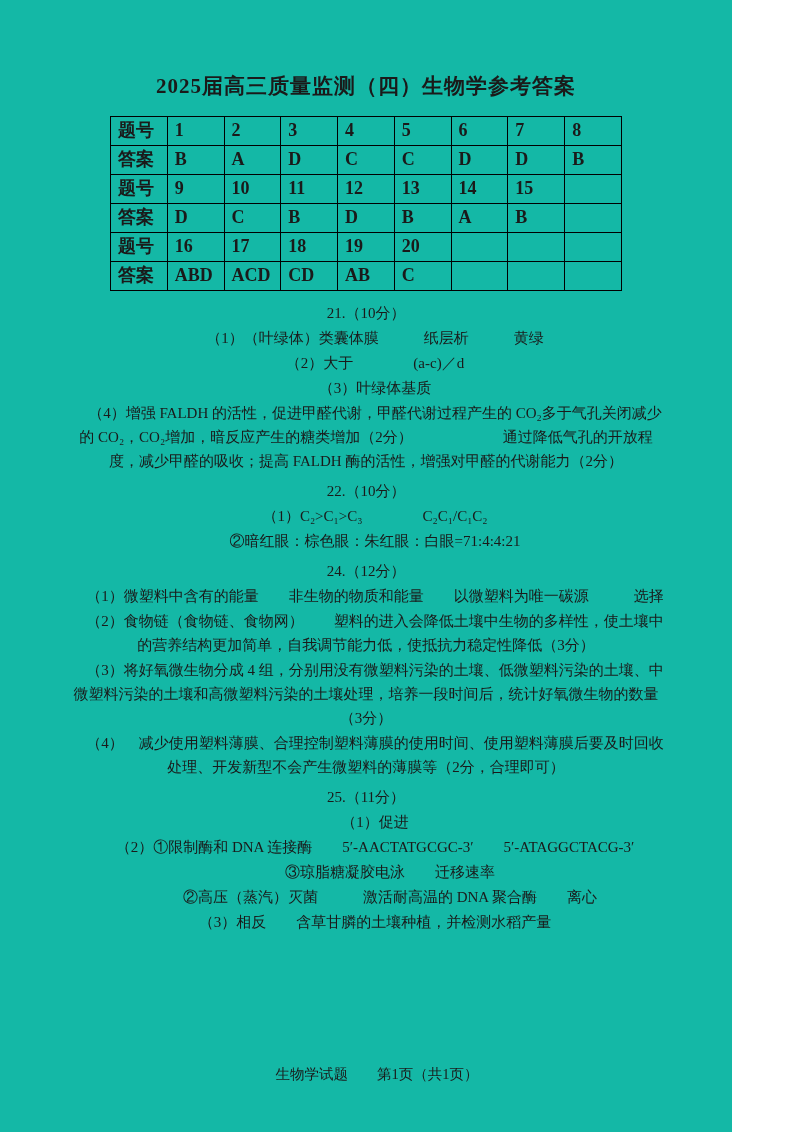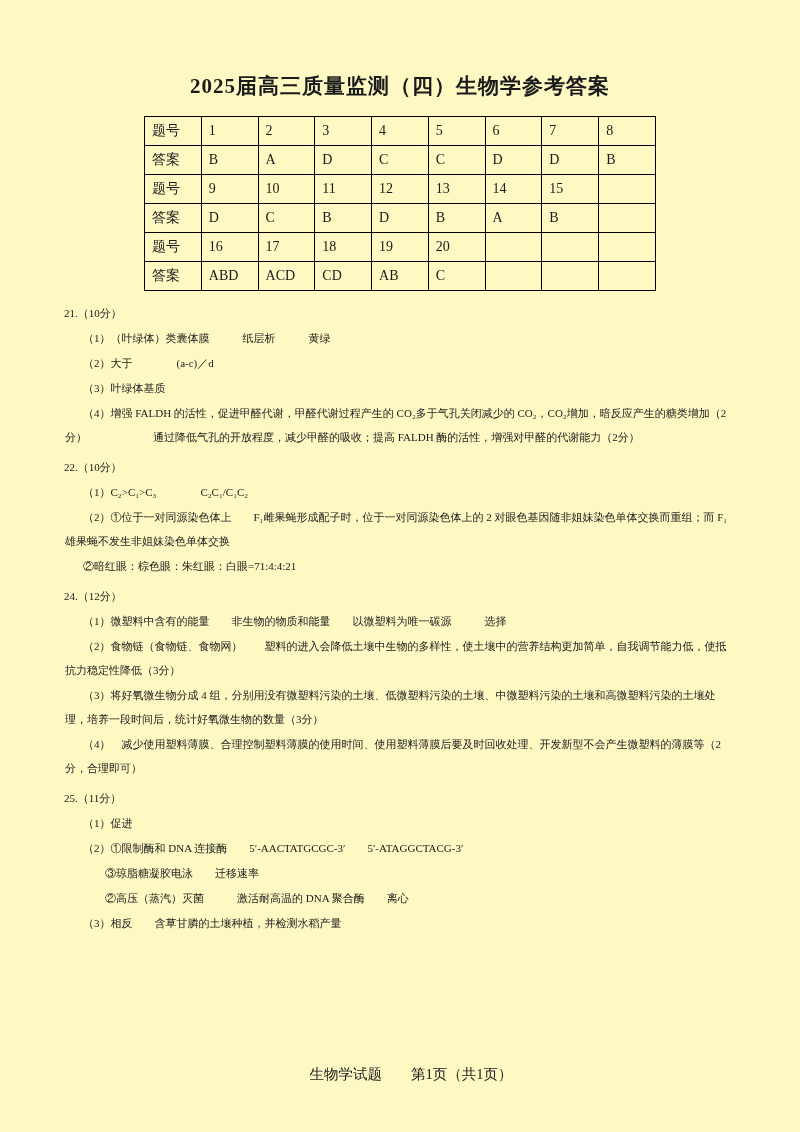--- a/index.html
+++ b/index.html
@@ -4,52 +4,54 @@
 <style>
   html, body { margin: 0; padding: 0; }
   body {
     width: 800px; height: 1132px;
     background: #ffffff;
     color: #1a1a1a;
     font-family: "Liberation Serif", "DejaVu Serif", serif;
   }
   .page {
     position: relative;
-    width: 800px; height: 1132px;
+    width: 732px; height: 1132px;
     padding: 72px 64px 0 64px;
     box-sizing: border-box;
     overflow: hidden;
-    background: #fef9c3;
+    background: #14b8a6;
   }
   .title {
     text-align: center;
     font-size: 21px;
     font-weight: bold;
     margin: 0 0 16px 0;
     letter-spacing: 1px;
   }
   .answer-table {
     border-collapse: collapse;
     table-layout: fixed;
     width: 512px;
     margin: 0 auto;
   }
   .answer-table td {
     border: 1px solid #000;
     height: 26px;
     padding: 1px 2px 1px 7px;
-    font-size: 14px;
+    font-size: 18px;
     line-height: 1.2;
     vertical-align: middle;
     overflow: hidden;
     white-space: nowrap;
+    font-weight: bold;
   }
   .content {
     margin-top: 10px;
-    font-size: 11px;
+    font-size: 15px;
+    text-align: center;
   }
   .question { margin: 0 0 4px 0; }
   .q-header {
     margin: 6px 0 0 0;
     line-height: 24px;
   }
   .q-line {
     margin: 1px;
     line-height: 24px;
     white-space: pre-wrap;
@@ -146,21 +148,20 @@
       <section class="question">
         <p class="q-header">21.（10分）</p>
         <p class="q-line">（1）（叶绿体）类囊体膜　　　纸层析　　　黄绿</p>
         <p class="q-line">（2）大于　　　　(a-c)／d</p>
         <p class="q-line">（3）叶绿体基质</p>
         <p class="q-line">（4）增强 FALDH 的活性，促进甲醛代谢，甲醛代谢过程产生的 CO₂多于气孔关闭减少的 CO₂，CO₂增加，暗反应产生的糖类增加（2分）　　　　　　通过降低气孔的开放程度，减少甲醛的吸收；提高 FALDH 酶的活性，增强对甲醛的代谢能力（2分）</p>
       </section>
       <section class="question">
         <p class="q-header">22.（10分）</p>
         <p class="q-line">（1）C₂&gt;C₁&gt;C₃　　　　C₂C₁/C₁C₂</p>
-        <p class="q-line">（2）①位于一对同源染色体上　　F₁雌果蝇形成配子时，位于一对同源染色体上的 2 对眼色基因随非姐妹染色单体交换而重组；而 F₁雄果蝇不发生非姐妹染色单体交换</p>
         <p class="q-line">②暗红眼：棕色眼：朱红眼：白眼=71:4:4:21</p>
       </section>
       <section class="question">
         <p class="q-header">24.（12分）</p>
         <p class="q-line">（1）微塑料中含有的能量　　非生物的物质和能量　　以微塑料为唯一碳源　　　选择</p>
         <p class="q-line">（2）食物链（食物链、食物网）　　塑料的进入会降低土壤中生物的多样性，使土壤中的营养结构更加简单，自我调节能力低，使抵抗力稳定性降低（3分）</p>
         <p class="q-line">（3）将好氧微生物分成 4 组，分别用没有微塑料污染的土壤、低微塑料污染的土壤、中微塑料污染的土壤和高微塑料污染的土壤处理，培养一段时间后，统计好氧微生物的数量（3分）</p>
         <p class="q-line">（4）　减少使用塑料薄膜、合理控制塑料薄膜的使用时间、使用塑料薄膜后要及时回收处理、开发新型不会产生微塑料的薄膜等（2分，合理即可）</p>
       </section>
       <section class="question">

